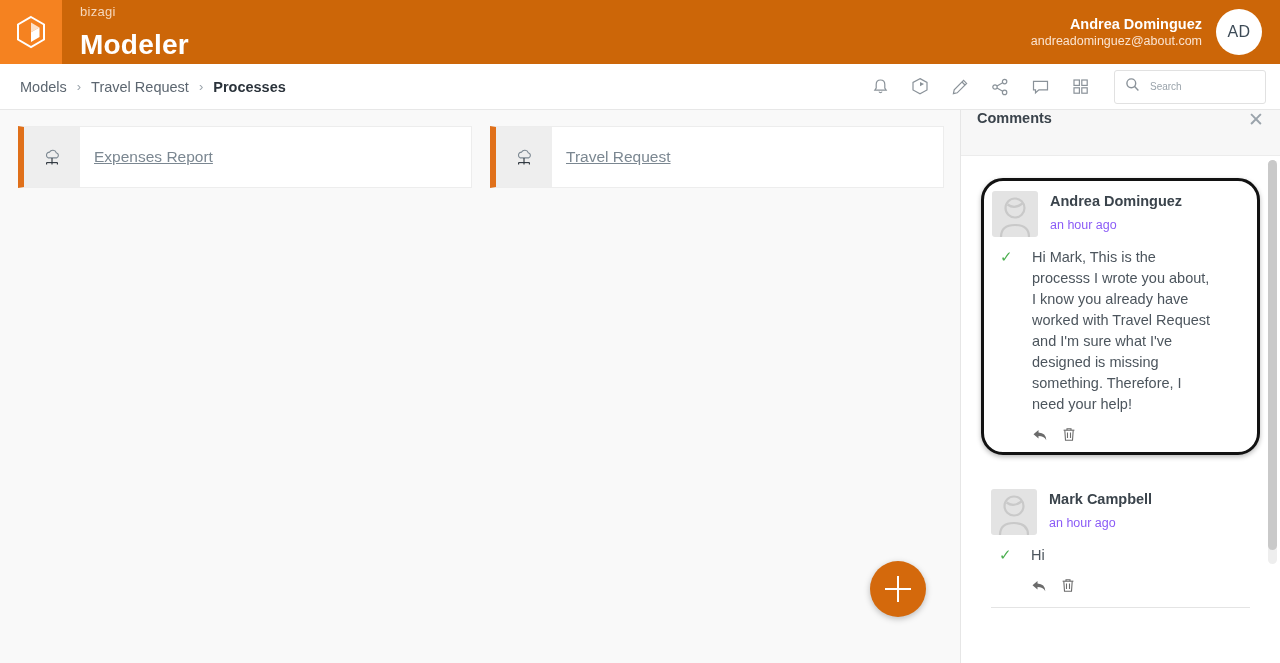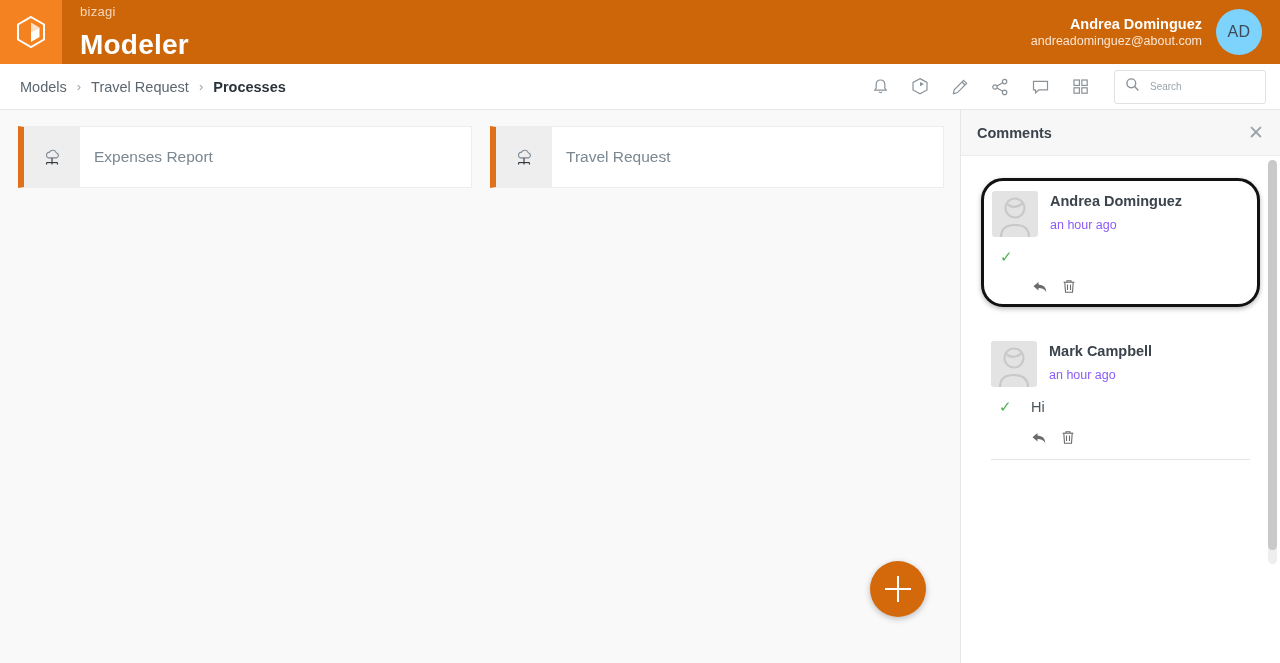--- a/index.html
+++ b/index.html
@@ -48,21 +48,21 @@
     margin-left: auto;
     display: flex;
     align-items: center;
     padding-right: 18px;
   }
   .user-text { text-align: right; color: #fff; margin-right: 14px; }
   .user-name { font-size: 14.5px; font-weight: bold; line-height: 18px; }
   .user-mail { font-size: 12.5px; line-height: 17px; color: #fbe4d1; }
   .avatar-circle {
     width: 46px; height: 46px; border-radius: 50%;
-    background: #7dd3fc; color: #3d4b57;
+    background: #ffffff; color: #3d4b57;
     display: flex; align-items: center; justify-content: center;
     font-size: 16px; letter-spacing: .5px;
   }
 
   
   .crumb-bar {
     height: 46px;
     background: #ffffff;
     border-bottom: 1px solid #e7e7e7;
     display: flex;
@@ -125,20 +125,21 @@
   .proc-icon-cell {
     width: 56px;
     background: #eeeeee;
     display: flex; align-items: center; justify-content: center;
   }
   .proc-title {
     display: flex; align-items: center;
     padding-left: 14px;
     font-size: 15.5px;
     color: #7b8791;
+    text-decoration: underline;
   }
   .fab {
     position: absolute;
     right: 34px; bottom: 46px;
     width: 56px; height: 56px; border-radius: 50%;
     background: #d4690c;
     box-shadow: 0 2px 6px rgba(0,0,0,.25);
     display: flex; align-items: center; justify-content: center;
     cursor: pointer;
   }
@@ -154,21 +155,21 @@
     flex: 0 0 320px;
     background: #ffffff;
     border-left: 1px solid #e6e6e6;
     display: flex; flex-direction: column;
     position: relative;
   }
   .cp-header {
     height: 46px;
     background: #f7f7f7;
     border-bottom: 1px solid #ececec;
-    display: flex; align-items: center;
+    display: flex; 
     padding: 0 16px 0 16px;
     gap: 44px;
   }
   .cp-title { font-size: 14.5px; font-weight: bold; color: #3b444c; }
   .cp-close {
     margin-left: auto; color: #9aa3ab; font-size: 19px; line-height: 1;
     cursor: pointer; font-weight: 300;
   }
   .cp-scrollarea {
     flex: 1 1 auto;
@@ -390,20 +391,21 @@
               <path d="M9 46 q0 -12 14 -12 q14 0 14 12" fill="none" stroke="#c9c9c9" stroke-width="2.2"></path>
             </svg>
           </div>
           <div class="c-meta">
             <div class="c-name">Andrea Dominguez</div>
             <div class="c-time">an hour ago</div>
           </div>
         </div>
         <div class="c-body">
           <span class="c-check">✓</span>
+          <span class="c-text">Hi Mark, This is the processs I wrote you about, I know you already have worked with Travel Request and I'm sure what I've designed is missing something. Therefore, I need your help!</span>
         </div>
         <div class="c-actions">
           <span class="c-action">
             <svg width="16" height="14" viewBox="0 0 16 14">
               <path d="M6.5 2 L1.5 6.3 L6.5 10.6 V8 Q12 8 14.3 12.2 Q14 5 6.5 4.6 Z" fill="#6b6b6b"></path>
             </svg>
           </span>
           <span class="c-action">
             <svg width="14" height="15" viewBox="0 0 14 15" fill="none" stroke="#6b6b6b" stroke-width="1.1">
               <path d="M1.6 3.2 h10.8"></path>

